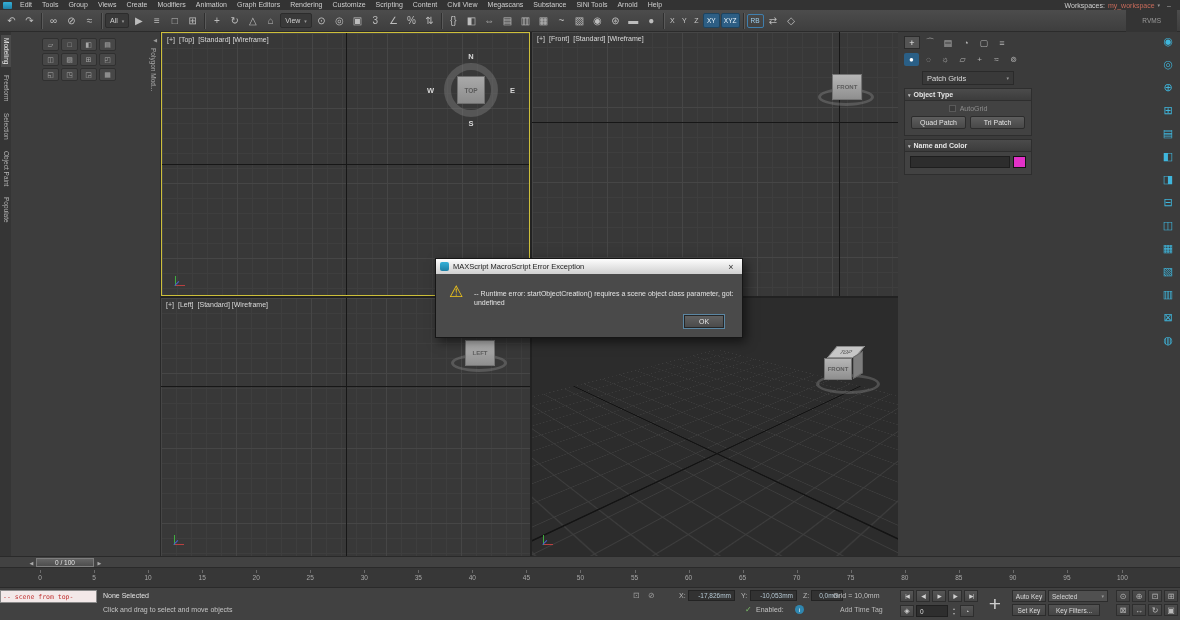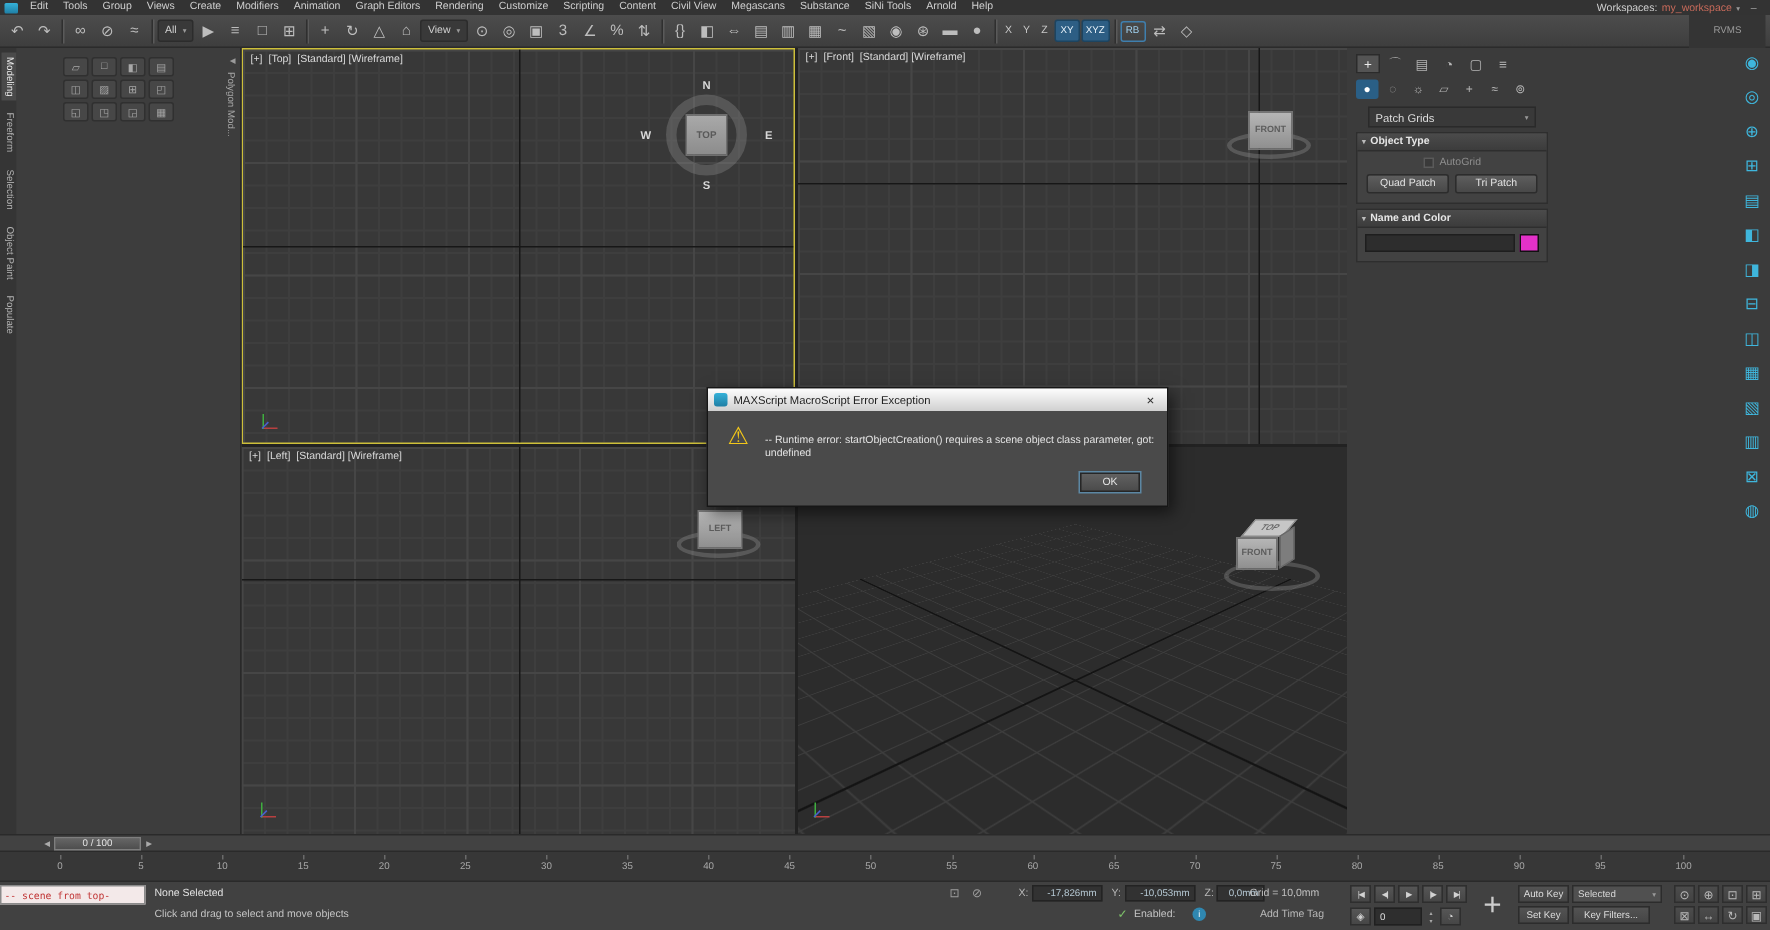--- a/index.html
+++ b/index.html
@@ -75,37 +75,37 @@
 #persp-plane .pa-v{position:absolute;top:0;bottom:0;left:50%;width:2px;background:#141414;}
 
 
 #rightband{position:absolute;left:898px;top:32px;width:282px;height:524px;background:#3b3b3b;z-index:2;}
 #cp{position:absolute;left:5px;top:2px;width:130px;}
 .cp-row{display:flex;align-items:center;gap:2px;padding:2px 1px;}
 .cp-tab{width:16px;height:13px;display:flex;align-items:center;justify-content:center;font-size:9px;color:#b5b5b5;}
 .cp-row.tabs .cp-tab:first-child{background:#545454;border:1px solid #2b2b2b;color:#ececec;}
 .cp-cat{width:15px;height:13px;display:flex;align-items:center;justify-content:center;font-size:8px;color:#b5b5b5;border-radius:2px;}
 .cp-row.cats .cp-cat:first-child{background:#2a5f86;color:#fff;}
-#cp-dropdown{margin:3px 9px;height:14px;background:#393939;border:1px solid #2a2a2a;display:flex;align-items:center;font-size:7.5px;color:#ddd;padding:0 4px;}
+#cp-dropdown{margin:3px 19px;height:14px;background:#393939;border:1px solid #2a2a2a;display:flex;align-items:center;font-size:7.5px;color:#ddd;padding:0 4px;}
 #cp-dropdown .car{margin-left:auto;font-size:5px;color:#999;}
 .rollout{margin:3px 1px 0;background:#424242;border:1px solid #2e2e2e;}
 .roll-head{height:12px;background:linear-gradient(#4b4b4b,#3c3c3c);display:flex;align-items:center;font-size:7px;font-weight:bold;color:#e6e6e6;padding:0 3px;gap:3px;border-bottom:1px solid #2e2e2e;}
 .roll-head .rarr{font-size:5px;color:#bbb;}
 .autogrid{display:flex;align-items:center;gap:4px;justify-content:center;padding:4px 0 1px;font-size:7px;color:#8d8d8d;}
 .autogrid .cb{width:7px;height:7px;background:#3a3a3a;border:1px solid #5a5a5a;}
 .cp-btnrow{display:flex;gap:4px;padding:3px 6px 6px;}
 .cp-btn{flex:1;height:13px;background:linear-gradient(#5e5e5e,#484848);border:1px solid #2c2c2c;border-radius:2px;display:flex;align-items:center;justify-content:center;font-size:7px;color:#e2e2e2;}
 .namerow{display:flex;gap:3px;padding:4px 5px 6px;align-items:center;}
 .namefield{flex:1;height:12px;background:#2d2d2d;border:1px solid #1e1e1e;}
 .swatch{width:13px;height:12px;border:1px solid #111;}
 #dock{position:absolute;right:2px;top:2px;width:20px;display:flex;flex-direction:column;align-items:center;gap:9px;}
 .dock-icon{width:15px;height:14px;display:flex;align-items:center;justify-content:center;font-size:11px;color:#3fb6dc;}
 
 
-#dialog{position:absolute;left:435px;top:258px;width:308px;height:80px;background:#4a4a4a;border:1px solid #161616;box-shadow:3px 4px 10px rgba(0,0,0,.55);z-index:20;margin-left:36px;}
+#dialog{position:absolute;left:435px;top:258px;width:308px;height:80px;background:#4a4a4a;border:1px solid #161616;box-shadow:3px 4px 10px rgba(0,0,0,.55);z-index:20;}
 #dialog .tbar{position:absolute;left:0;top:0;right:0;height:15px;background:linear-gradient(#fdfdfd,#d0d0d0);display:flex;align-items:center;padding:0 4px;gap:4px;}
 #dialog .dicon{width:9px;height:9px;background:linear-gradient(#35b1d8,#1f7fa5);border-radius:2px;flex:0 0 auto;}
 #dialog .dtitle{font-size:7.5px;color:#1c1c1c;white-space:nowrap;}
 #dialog .dclose{margin-left:auto;width:14px;height:11px;display:flex;align-items:center;justify-content:center;font-size:9px;color:#333;}
 #dialog .warn{position:absolute;left:13px;top:25px;font-size:16px;color:#f3c719;line-height:16px;}
 #dialog .msg{position:absolute;left:38px;top:31px;right:8px;font-size:7px;line-height:8.5px;color:#e3e3e3;}
 #dialog .okbtn{position:absolute;right:18px;bottom:9px;width:40px;height:13px;background:linear-gradient(#616161,#4b4b4b);border:1px solid #262626;box-shadow:0 0 0 1px #5c87a3;display:flex;align-items:center;justify-content:center;font-size:7px;color:#e6e6e6;}
 
 
 #timeslider{position:absolute;left:0;top:556px;width:1180px;height:12px;background:#424242;border-top:1px solid #2a2a2a;border-bottom:1px solid #2a2a2a;z-index:3;}

